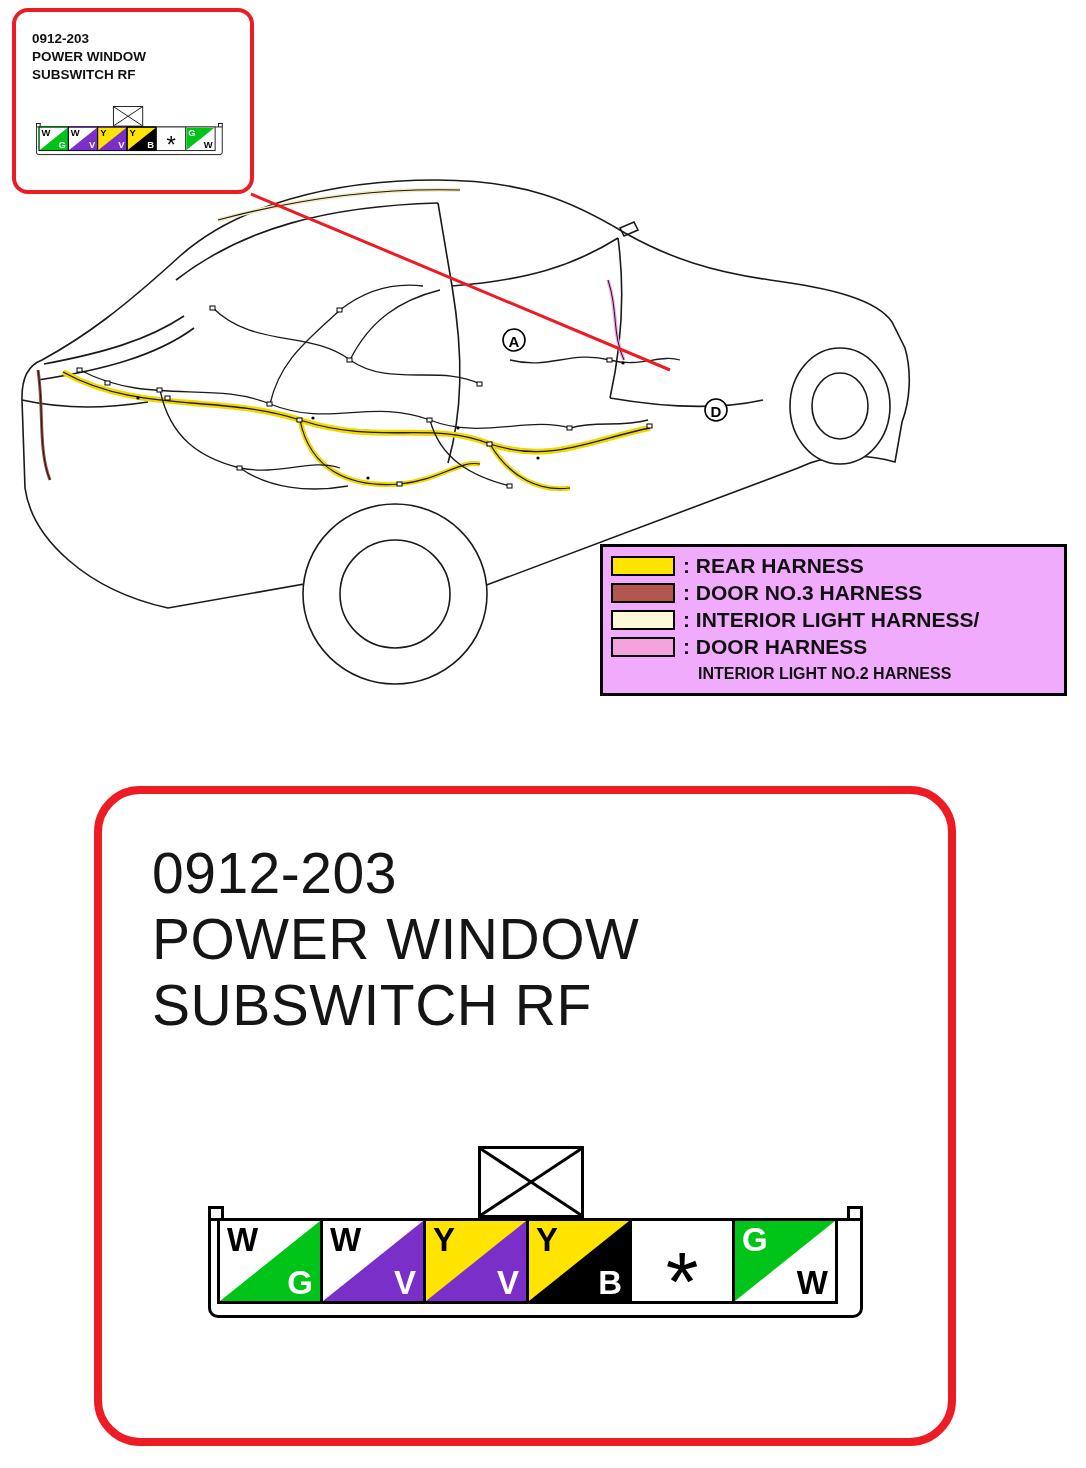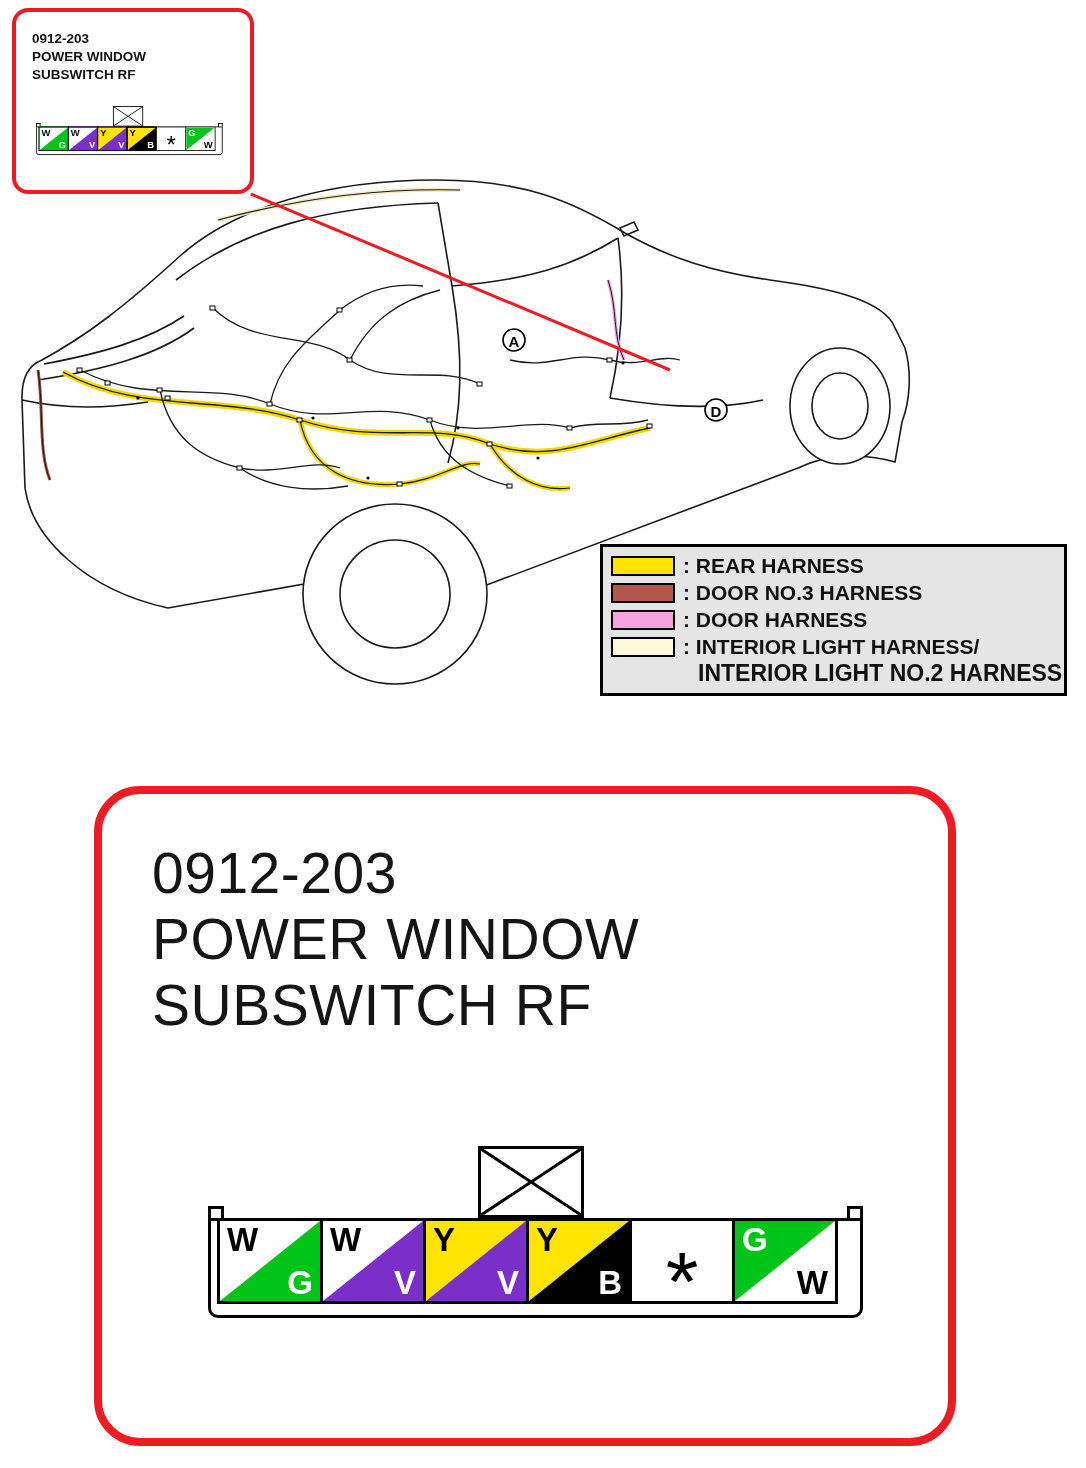--- a/index.html
+++ b/index.html
@@ -29,25 +29,25 @@
   .cells .cell:first-child{margin-left:0;}
   .tri{position:absolute;left:0;top:0;right:0;bottom:0;clip-path:polygon(0 0,100% 0,0 100%);}
   .lt{position:absolute;top:2px;left:7px;font-weight:700;font-size:33px;line-height:1;}
   .lb{position:absolute;bottom:2px;right:7px;font-weight:700;font-size:33px;line-height:1;}
   .dark{color:#000;} .light{color:#fff;}
   .sym{position:absolute;left:0;top:0;right:0;bottom:0;display:flex;align-items:center;
        justify-content:center;font-size:84px;font-weight:400;transform:translateY(21px);color:#000;}
 
   
   .legend{position:absolute;left:600px;top:544px;width:467px;height:152px;border:3px solid #000;
-          background:#e5e5e5;box-sizing:border-box;padding:5px 8px;}
+          background:#f0abfc;box-sizing:border-box;padding:5px 8px;}
   .legend-row{display:flex;align-items:center;column-gap:8px;height:27px;}
   .swatch{width:64px;height:20px;border:2px solid #000;box-sizing:border-box;flex:none;}
   .legend-label{font-weight:700;font-size:21px;white-space:nowrap;}
-  .legend-line2{font-weight:700;font-size:23px;margin-left:87px;height:27px;line-height:27px;white-space:nowrap;}
+  .legend-line2{font-weight:700;font-size:16px;margin-left:87px;height:27px;line-height:27px;white-space:nowrap;}
 
   
   .panel{position:absolute;left:94px;top:786px;width:862px;height:660px;border:8px solid #ed1c24;
          border-radius:46px;background:#fff;box-sizing:border-box;}
   .panel-title{position:absolute;left:50px;top:46px;font-size:57px;font-weight:400;
                line-height:1.16;letter-spacing:0.5px;color:#151515;}
   .panel-conn{position:absolute;left:106px;top:352px;}
 
   
   .car-svg{position:absolute;left:8px;top:158px;}
@@ -212,26 +212,26 @@
   <div class="legend">
     <div class="legend-row">
       <span class="swatch" style="background-color: rgb(255, 228, 0);"></span>
       <span class="legend-label">: REAR HARNESS</span>
     </div>
     <div class="legend-row">
       <span class="swatch" style="background-color: rgb(178, 87, 77);"></span>
       <span class="legend-label">: DOOR NO.3 HARNESS</span>
     </div>
     <div class="legend-row">
+      <span class="swatch" style="background-color: rgb(253, 248, 216);"></span>
+      <span class="legend-label">: INTERIOR LIGHT HARNESS/</span>
+    </div>
+    <div class="legend-row">
       <span class="swatch" style="background-color: rgb(244, 163, 222);"></span>
       <span class="legend-label">: DOOR HARNESS</span>
-    </div>
-    <div class="legend-row">
-      <span class="swatch" style="background-color: rgb(253, 248, 216);"></span>
-      <span class="legend-label">: INTERIOR LIGHT HARNESS/</span>
     </div>
     <div class="legend-line2">INTERIOR LIGHT NO.2 HARNESS</div>
   </div>
 
   <div class="panel">
     <div class="panel-title">
       <div>0912-203</div>
       <div>POWER WINDOW</div>
       <div>SUBSWITCH RF</div>
     </div>

